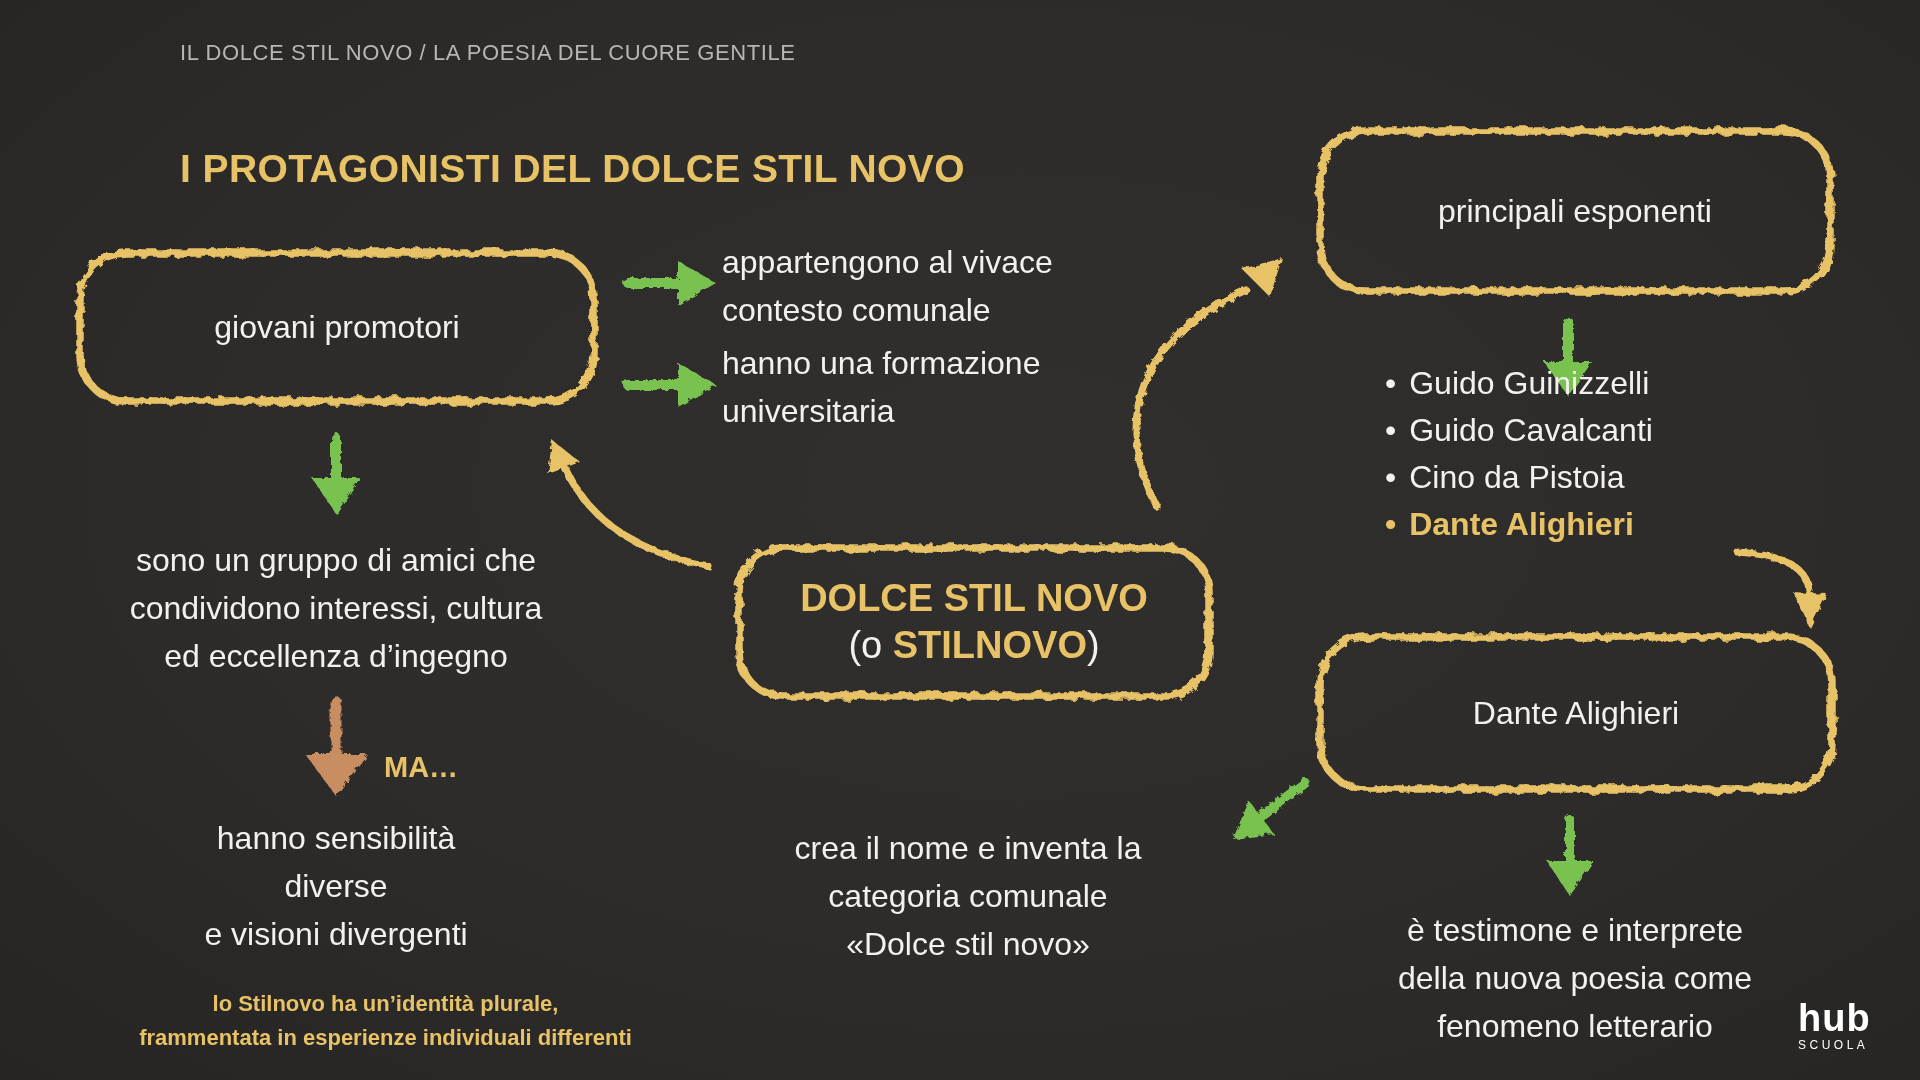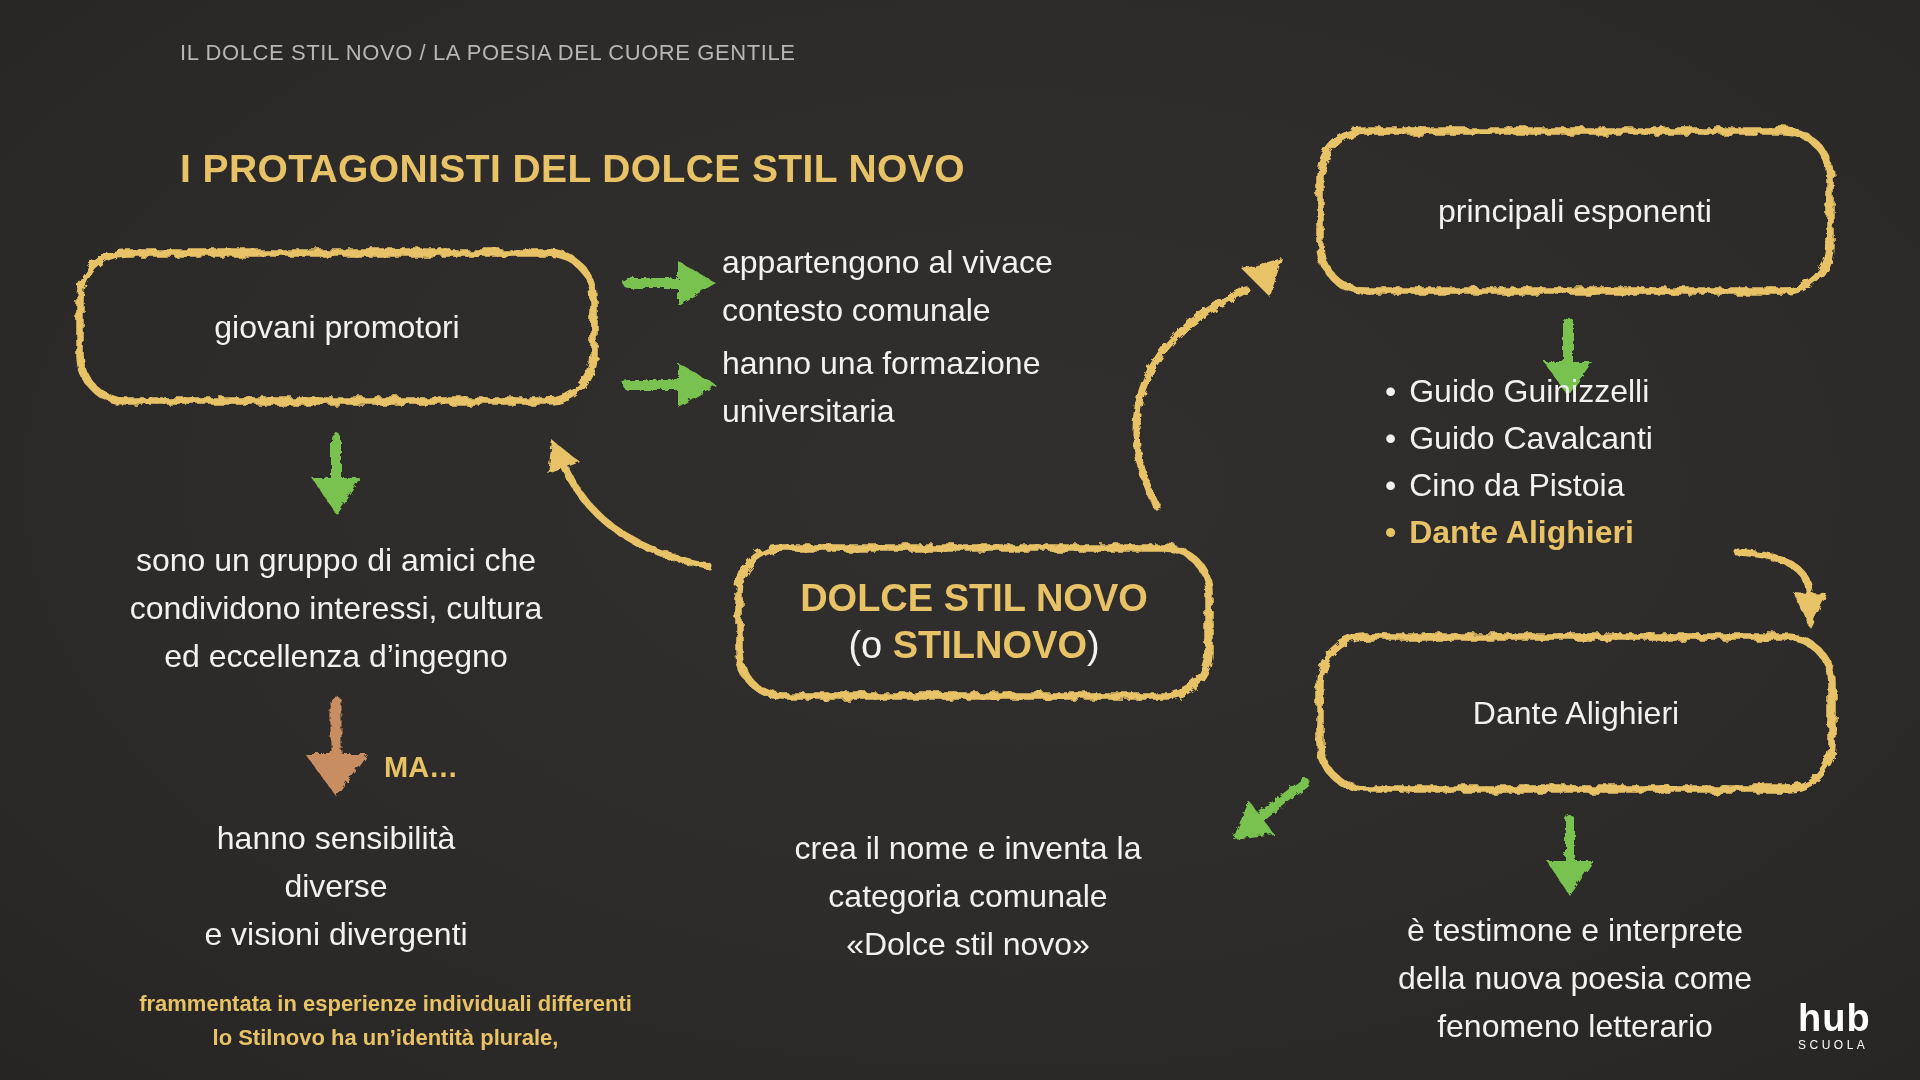--- a/index.html
+++ b/index.html
@@ -24,21 +24,21 @@
   .fact1{left:722px;top:238px;}
   .fact2{left:722px;top:339px;}
   .center-col{width:600px;text-align:center;}
   .group{left:36px;top:536px;}
   .ma{left:384px;top:751px;font-size:29px;font-weight:bold;color:#e8c266;}
   .diverse{left:36px;top:814px;}
   .identity{left:58px;top:987px;width:655px;text-align:center;
             font-size:22px;font-weight:bold;color:#e8c266;line-height:34px;}
   .crea{left:668px;top:824px;}
   .testimone{left:1275px;top:906px;}
-  ul.poets{left:1385px;top:368px;list-style:none;margin:0;padding:0;color:#f2f1ef;font-size:32px;}
+  ul.poets{left:1385px;top:360px;list-style:none;margin:0;padding:0;color:#f2f1ef;font-size:32px;}
   ul.poets li{line-height:47px;}
   ul.poets li::before{content:"•";margin-right:13px;}
   ul.poets li.highlight{color:#e8c266;font-weight:bold;}
   .logo{left:1798px;top:1000px;width:122px;text-align:left;color:#ffffff;}
   .logo-name{font-size:38px;font-weight:800;letter-spacing:1px;line-height:36px;}
   .logo-sub{font-size:12px;letter-spacing:3.5px;line-height:18px;}
   
   .chalk-box{fill:none;stroke:#e8c266;stroke-width:7.5;}
   .curve{fill:none;stroke:#e8c266;stroke-width:7;stroke-linecap:round;}
   .curve-head{fill:#e8c266;}
@@ -144,22 +144,22 @@
     <div>condividono interessi, cultura</div>
     <div>ed eccellenza d’ingegno</div>
   </div>
   <div class="abs ma">MA…</div>
   <div class="abs txt center-col diverse">
     <div>hanno sensibilità</div>
     <div>diverse</div>
     <div>e visioni divergenti</div>
   </div>
   <div class="abs identity">
+    <div>lo Stilnovo ha un’identità plurale,</div>
     <div>frammentata in esperienze individuali differenti</div>
-    <div>lo Stilnovo ha un’identità plurale,</div>
   </div>
 
   <ul class="abs poets">
     <li>Guido Guinizzelli</li>
     <li>Guido Cavalcanti</li>
     <li>Cino da Pistoia</li>
     <li class="highlight">Dante Alighieri</li>
   </ul>
 
   <div class="abs txt center-col crea">

